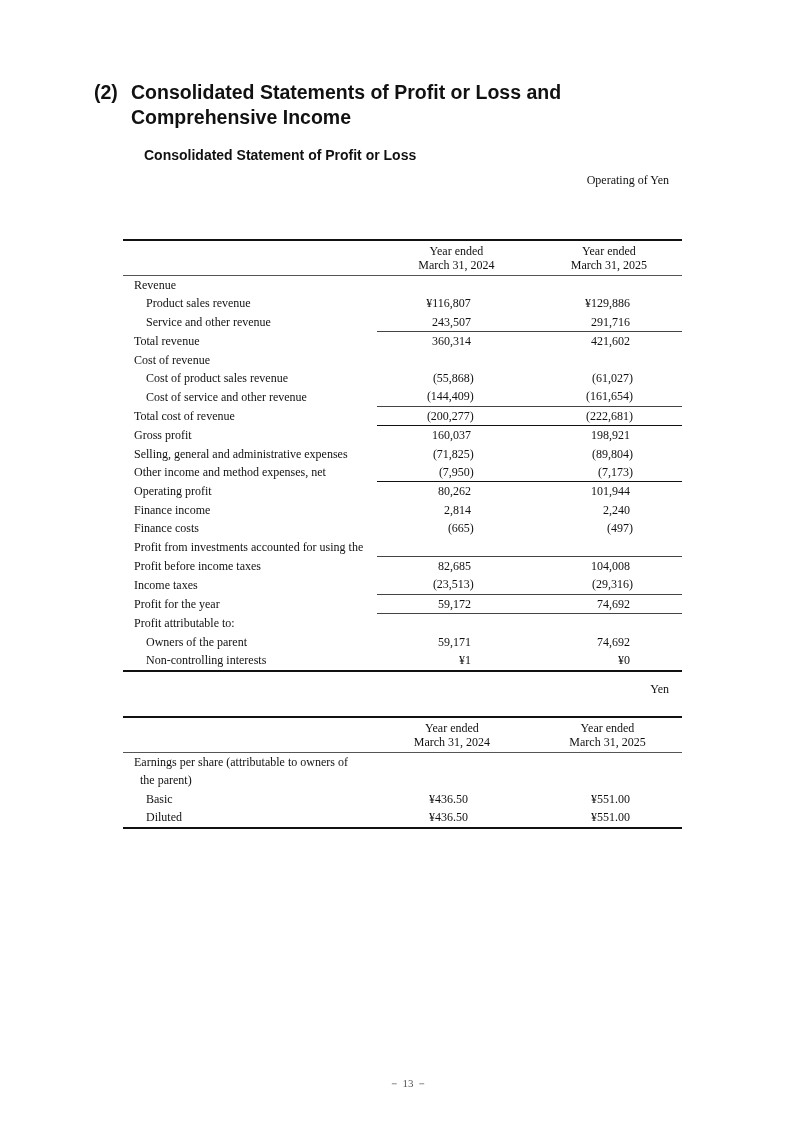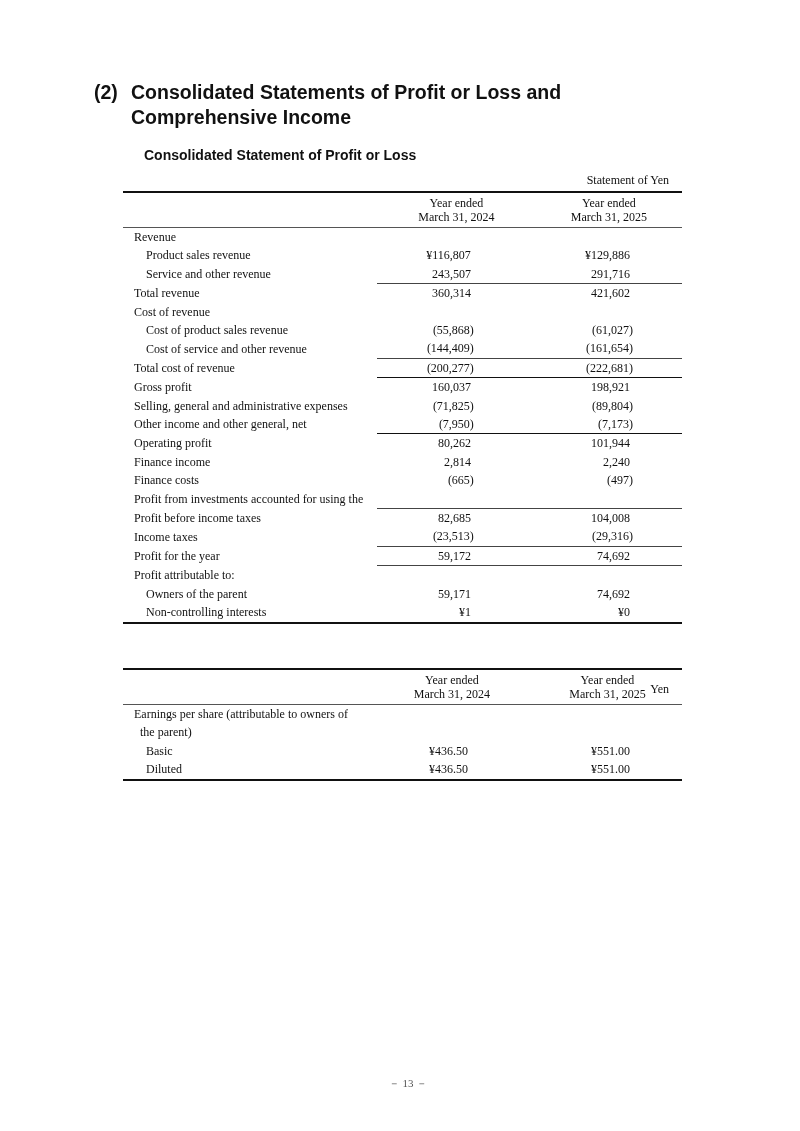--- a/index.html
+++ b/index.html
@@ -2,21 +2,21 @@
 <html><head>
 <meta charset="utf-8">
 <style>
   html, body { margin:0; padding:0; background:#ffffff; }
   body { width:800px; height:1131px; position:relative; overflow:hidden; font-family:"Liberation Serif", serif; color:#111; }
   .h1 { position:absolute; left:94px; top:80px; width:600px; font-family:"Liberation Sans", sans-serif; font-weight:bold; font-size:19.5px; line-height:25px; }
   .h1 .num { position:absolute; left:0; top:0; }
   .h1 .txt { position:absolute; left:37px; top:0; width:560px; }
   .h2 { position:absolute; left:144px; top:147px; font-family:"Liberation Sans", sans-serif; font-weight:bold; font-size:14px; }
   .unit { position:absolute; right:131px; font-size:12px; }
-  table { position:absolute; left:123px; width:559px; border-collapse:collapse; font-size:12px; }
+  table { position:absolute; left:123px; width:559px; border-collapse:collapse; font-size:12px;margin-top:48px; }
   td, th { padding:0; height:18.4px; line-height:18.4px; font-weight:normal; }
   td.l { width:248px; text-align:left; padding-left:11px; white-space:nowrap; }
   td.n { width:155px; text-align:right; padding-right:0; }
   thead th { text-align:center; line-height:14px; padding-top:3px; padding-bottom:3px; vertical-align:bottom; }
   .top-rule { border-top:2px solid #111; }
   .hdr-rule th { border-bottom:1px solid #555; }
   .ind1 { padding-left:23px !important; }
   .ind2 { padding-left:17px !important; }
   .b-top td.n { border-top:1px solid #444; }
   .b-top2 td.n { border-top:1.5px solid #111; }
@@ -27,21 +27,21 @@
 </style>
 </head>
 <body>
 
 <div class="h1">
   <span class="num">(2)</span>
   <span class="txt">Consolidated Statements of Profit or Loss and Comprehensive Income</span>
 </div>
 <div class="h2">Consolidated Statement of Profit or Loss</div>
 
-<div class="unit" style="top:173px;">Statement of Yen</div>
+<div class="unit" style="top:173px;">Operating of Yen</div>
 
 <table style="top:191px;">
   <thead>
     <tr class="hdr-rule top-rule">
       <th style="width:259px;"></th>
       <th style="width:155px;"><span>Year ended</span><br><span>March 31, 2024</span></th>
       <th style="width:155px;"><span>Year ended</span><br><span>March 31, 2025</span></th>
     </tr>
   </thead>
   <tbody>
@@ -89,21 +89,21 @@
         <td class="l">Gross profit</td>
         <td class="n c1">160,037</td>
         <td class="n c2">198,921</td>
       </tr>
     <tr>
         <td class="l">Selling, general and administrative expenses</td>
         <td class="n c1" style="padding-right:62px !important;">(71,825)</td>
         <td class="n c2" style="padding-right:49px !important;">(89,804)</td>
       </tr>
     <tr>
-        <td class="l">Other income and other general, net</td>
+        <td class="l">Other income and method expenses, net</td>
         <td class="n c1" style="padding-right:62px !important;">(7,950)</td>
         <td class="n c2" style="padding-right:49px !important;">(7,173)</td>
       </tr>
     <tr class="b-top2">
         <td class="l">Operating profit</td>
         <td class="n c1">80,262</td>
         <td class="n c2">101,944</td>
       </tr>
     <tr>
         <td class="l">Finance income</td>

